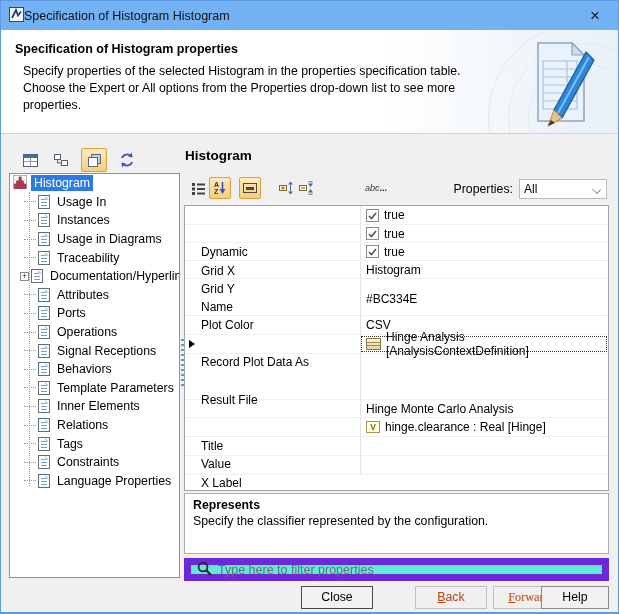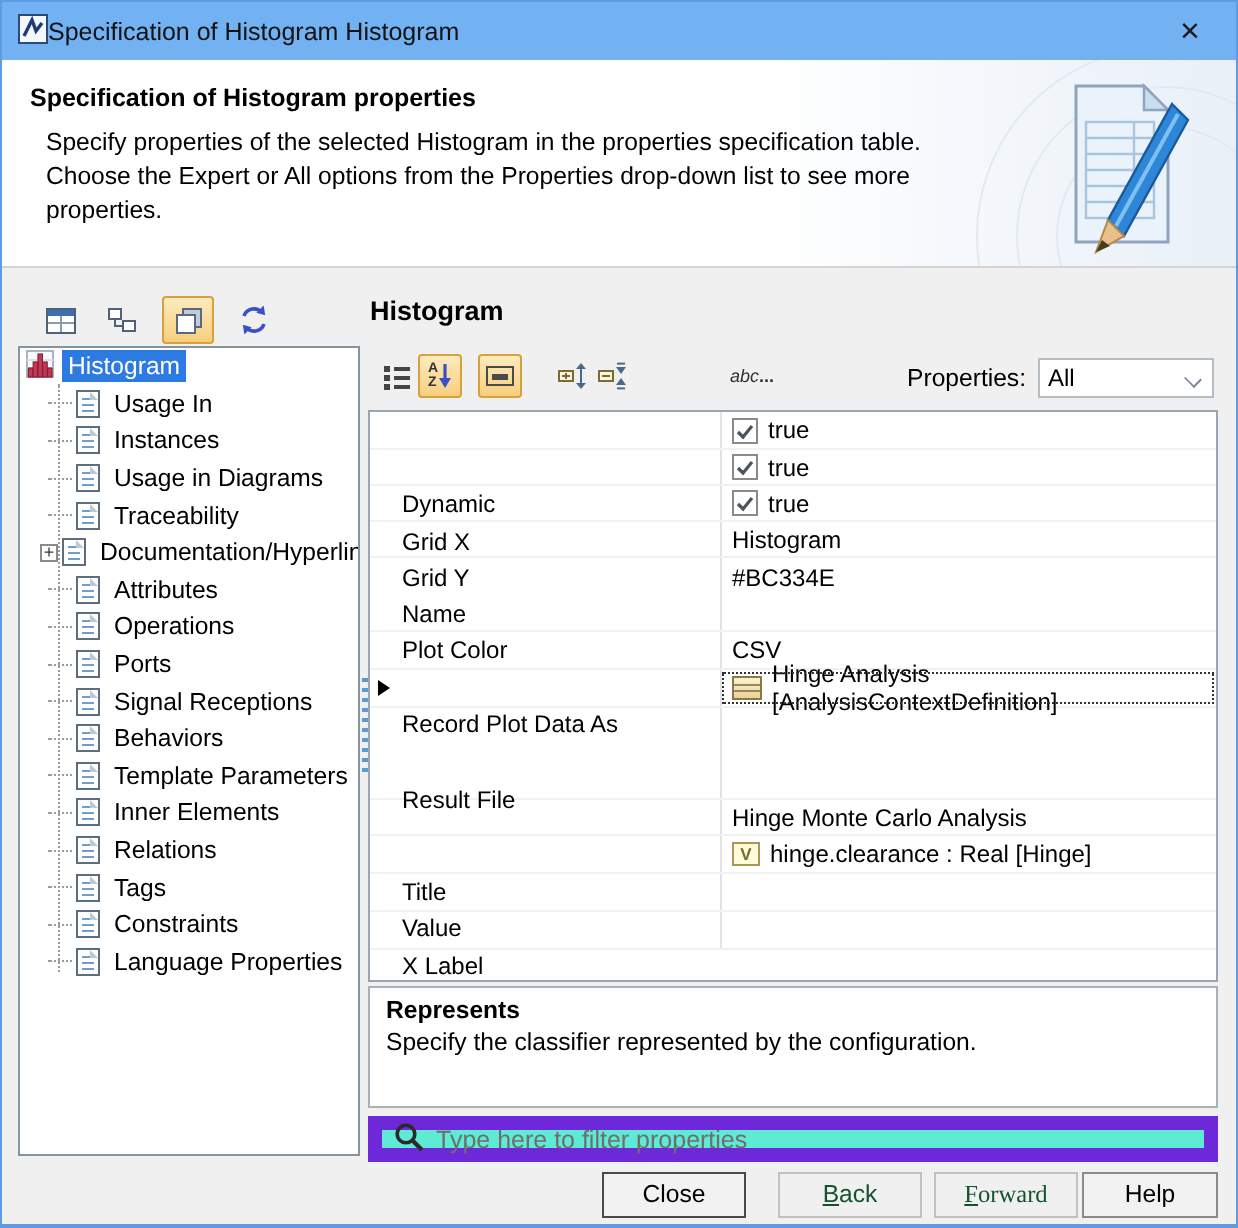--- a/index.html
+++ b/index.html
@@ -71,21 +71,21 @@
   .ptable{ position:absolute; left:183px; top:204px; width:425px; height:286px; background:#fff;
            border:1px solid #9AA5B1; overflow:hidden; }
   .prow{ display:flex; border-bottom:1px solid #F1F1F1; }
   .prow .marker{ width:13px; flex:none; display:flex; align-items:center; justify-content:center; }
   .tri-right{ width:0; height:0; border-left:6px solid #000; border-top:4px solid transparent; border-bottom:4px solid transparent; }
   .prow .plabel{ width:162px; flex:none; display:flex; align-items:center; padding-left:3px;margin-top:46px; }
   .prow .pvalue{ flex:1; border-left:1px solid #E3E3E3; display:flex; align-items:center;
                  padding-left:5px; gap:5px; }
   .prow.selected .plabel{ background:#2D7BE0; color:#fff; }
   .prow.selected .pvalue{ outline:1px dotted #333; outline-offset:-2px; }
-  .prow.top-value .pvalue{ align-items:flex-start; padding-top:3px; }
+  .prow.top-value .pvalue{ align-items:center; padding-top:3px; }
   .h19{height:19px} .h18{height:18px} .h37{height:37px} .h46{height:46px}
   .checkbox{ width:13px; height:13px; border:1px solid #8A8A8A; background:#fff; flex:none;
              display:flex; align-items:center; justify-content:center; }
   .cls-icon{ width:15px; height:12px; flex:none; border:1px solid #8A7848;
              background:linear-gradient(#FBF3D0,#EAD298); position:relative; }
   .cls-icon::before{ content:""; position:absolute; left:0; right:0; top:3px; height:1px; background:#9A8858; }
   .cls-icon::after{ content:""; position:absolute; left:0; right:0; top:6px; height:1px; background:#9A8858; }
   .v-icon{ width:14px; height:12px; flex:none; border:1px solid #A89858; background:#FFFBD8;
            font-size:8.5px; font-weight:bold; color:#7A6A28; text-align:center; line-height:10px; }
 
@@ -99,21 +99,21 @@
   .filterbox{ position:absolute; left:183px; top:557px; width:425px; height:23px; background:#5eead4;
               border:7px solid #6d28d9; display:flex; align-items:center; padding:0 6px; gap:6px; }
   .filterbox input{ border:none; outline:none; flex:1; font-family:"Liberation Sans",sans-serif;
               font-size:12.5px; color:#333; background:transparent; }
   .filterbox input::placeholder{ color:#6E6E6E; opacity:1; }
 
   
   .btn{ position:absolute; top:585px; height:23px; background:#F2F2F2; border:1px solid #8A8A8A;
         font-family:"Liberation Sans",sans-serif; font-size:12.3px; text-align:center; line-height:21px; }
   .btn.default{ border:1px solid #4A4A4A; }
-  .btn.disabled{ color:#14532d; border-color:#C0C0C0; background:#F0F0F0; }
+  .btn.disabled{ color:#c2410c; border-color:#C0C0C0; background:#F0F0F0;margin-left:26px; }
   .btn u{ text-decoration:underline; }
   .b-close{ left:300px; width:72px; }
   .b-back{ left:388px; width:72px; }
   .b-forward{ left:466px; width:72px;font-family:Liberation Serif, serif; }
   .b-help{ left:540px; width:68px; }
 
   .sort-glyph{ display:flex; flex-direction:column; font-size:7px; font-weight:bold; line-height:7px; color:#333; }
   .abc-glyph{ display:flex; align-items:center; font-size:9px; line-height:6px; color:#333; font-style:italic;}
   .bar-icon{ width:14px; height:10px; border:1px solid #4A4A4A; position:relative; }
   .bar-icon::before{ content:""; position:absolute; left:2px; right:2px; top:3px; height:3px; background:#4A4A4A; }
@@ -239,26 +239,26 @@
         <span class="lbl">Documentation/Hyperlink</span>
       </div>
     <div class="trow">
         <span class="guide"></span>
         <span class="page-icon"></span>
         <span class="lbl">Attributes</span>
       </div>
     <div class="trow">
         <span class="guide"></span>
         <span class="page-icon"></span>
+        <span class="lbl">Ports</span>
+      </div>
+    <div class="trow">
+        <span class="guide"></span>
+        <span class="page-icon"></span>
         <span class="lbl">Operations</span>
-      </div>
-    <div class="trow">
-        <span class="guide"></span>
-        <span class="page-icon"></span>
-        <span class="lbl">Ports</span>
       </div>
     <div class="trow">
         <span class="guide"></span>
         <span class="page-icon"></span>
         <span class="lbl">Signal Receptions</span>
       </div>
     <div class="trow">
         <span class="guide"></span>
         <span class="page-icon"></span>
         <span class="lbl">Behaviors</span>

